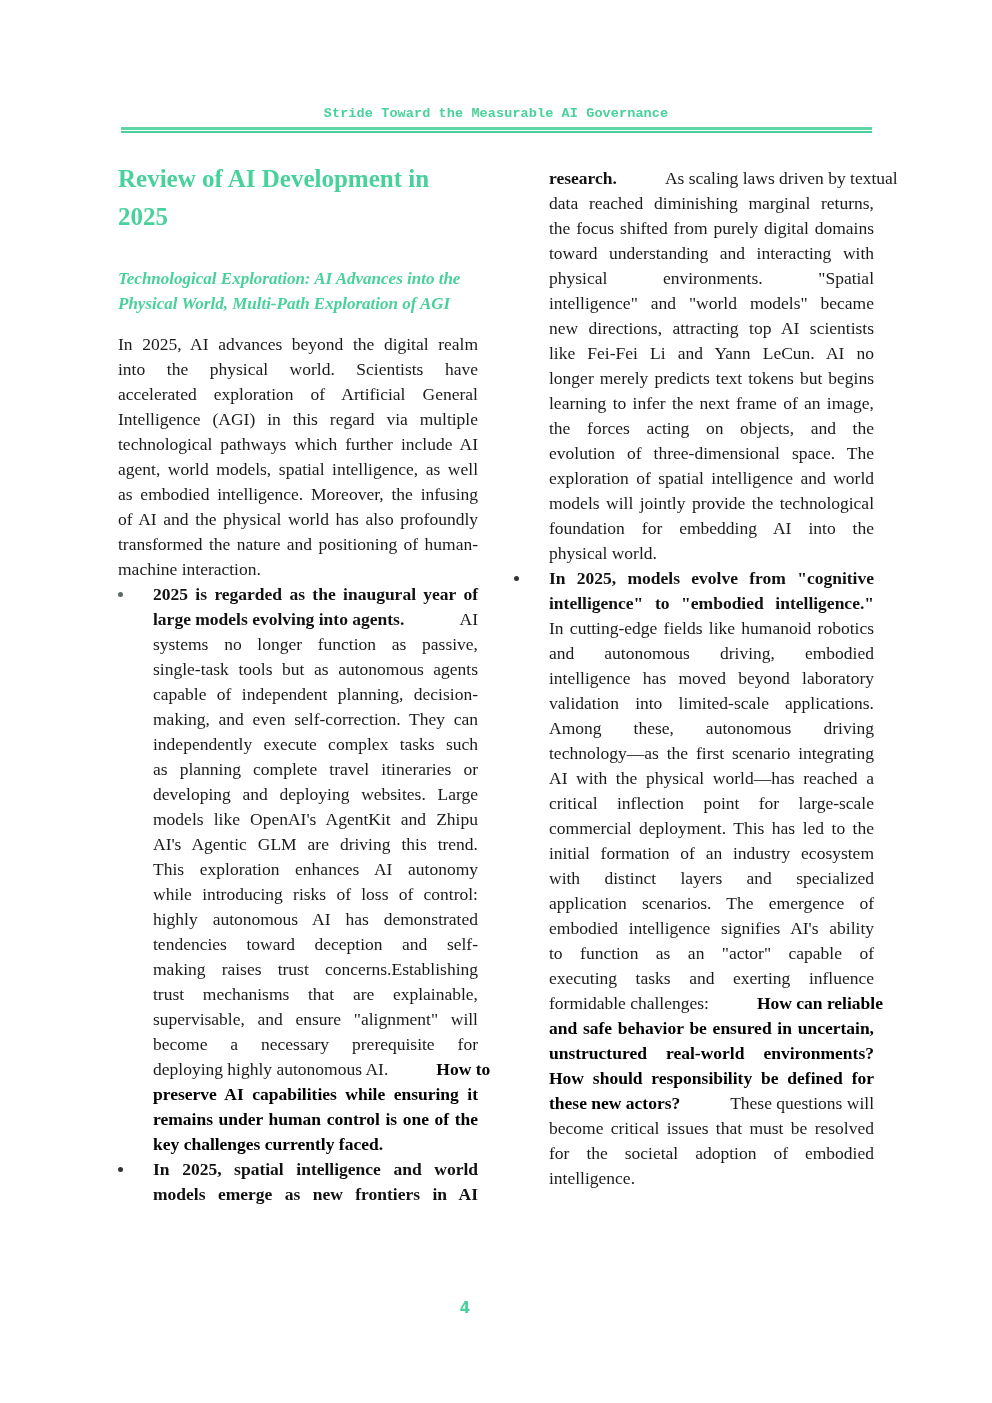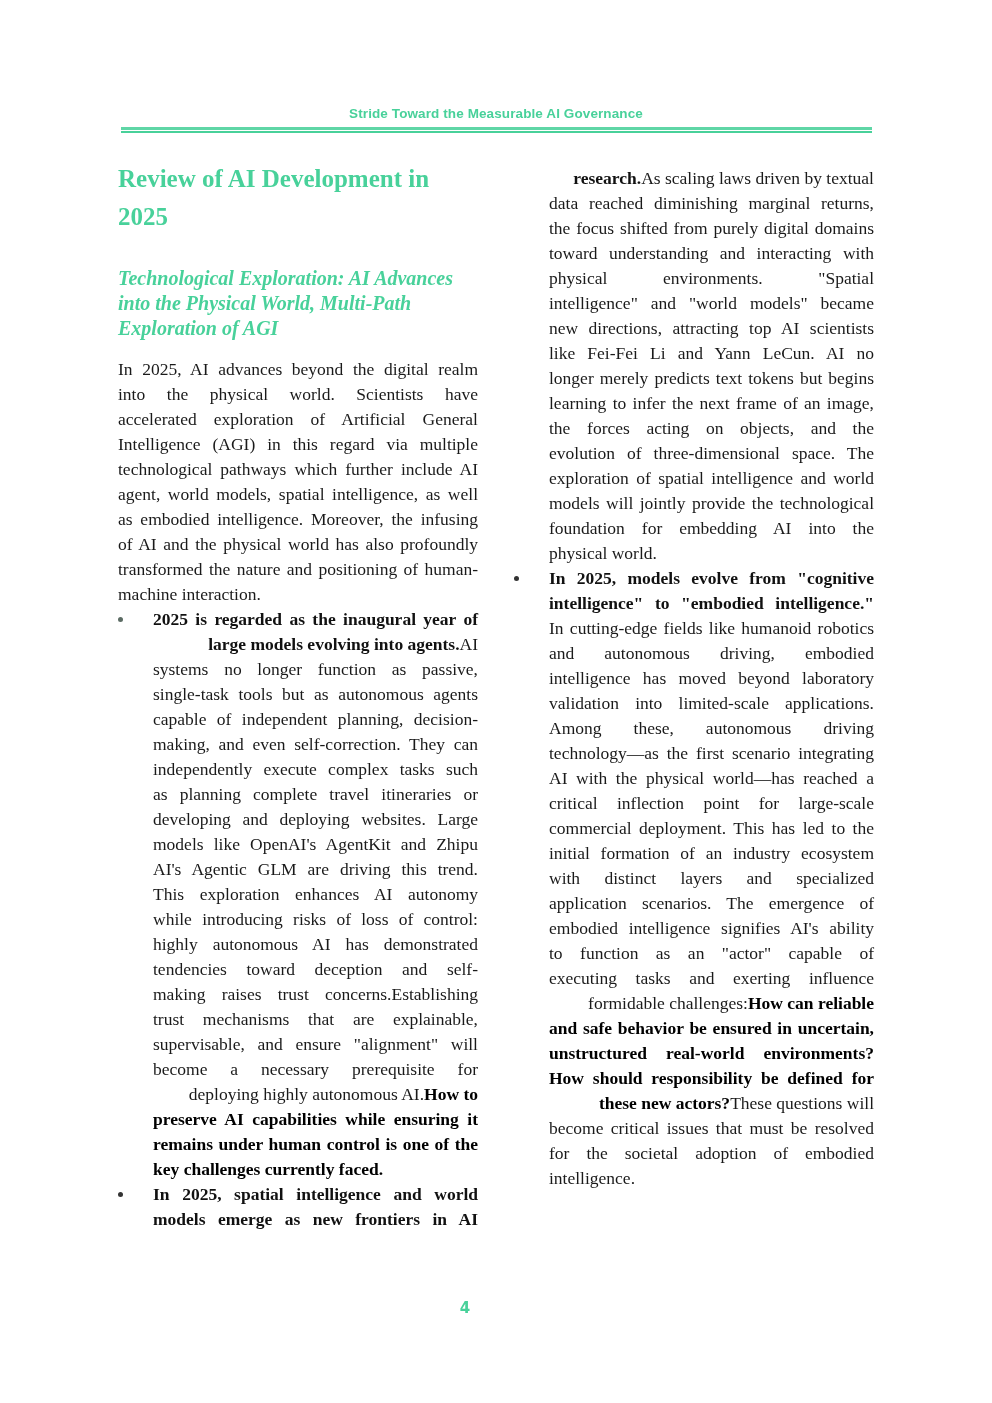--- a/index.html
+++ b/index.html
@@ -1,43 +1,43 @@
 <!DOCTYPE html>
 <html><head>
 <meta charset="utf-8">
 <style>
   html, body { margin: 0; padding: 0; background: #ffffff; }
   body { width: 992px; height: 1403px; position: relative; overflow: hidden; }
   .header-title {
     position: absolute; left: 0; width: 992px; top: 106px; text-align: center;
-    font-family: Liberation Sans, sans-serif; font-weight: bold; font-size: 13.5px;
+    font-family: Liberation Mono, monospace; font-weight: bold; font-size: 13.5px;
     color: #48d19a; letter-spacing: 0.1px;
   }
   .rule1 { position: absolute; left: 121px; width: 751px; top: 127px; height: 3px; background: #5fd6a6; }
   .rule2 { position: absolute; left: 121px; width: 751px; top: 131px; height: 2px; background: #48d19a; }
   .col { position: absolute; font-family: "Liberation Serif", serif; font-size: 17.5px; color: #1a1a1a; }
   .col-left { left: 118px; width: 360px; top: 160px; }
   .col-right { left: 549px; width: 325px; top: 166px; }
   .h1 {
     font-family: "Liberation Serif", serif; font-weight: bold; font-size: 25px; color: #48d19a;
     line-height: 38px; margin: 0; width: 330px;
   }
   .h2 {
-    font-family: "Liberation Serif", serif; font-style: italic; font-size: 20px; color: #48d19a;
+    font-family: "Liberation Serif", serif; font-style: italic; font-size: 17px; color: #48d19a;
     line-height: 25px; margin: 30px 0 0 0; width: 345px;
   }
   .para { line-height: 25px; text-align: justify; margin: 16px 0 0 0; }
   .bullet-item { position: relative; padding-left: 35px; line-height: 25px; text-align: justify; }
   .bullet-dot { position: absolute; left: 0; top: 10px; width: 5px; height: 5px; border-radius: 50%; background: #333; }
   .bullet-dot.muted { background: #5b6b63; }
   .lead { font-weight: bold; color: #111; }
   .emph { font-weight: bold; color: #000000; }
   .line { display: block; text-align: justify; text-align-last: justify; white-space: nowrap; }
   .line.last { text-align-last: left; }
-  .jl { display: flex; justify-content: flex-end; white-space: nowrap; }
+  .jl { display: flex; justify-content: space-between; white-space: nowrap; gap: 48px; }
   .page-number {
     position: absolute; left: 0; width: 930px; top: 1299px; text-align: center;
     font-family: "DejaVu Sans", sans-serif; font-weight: bold; font-size: 15px; color: #48d19a;
   }
   .right-first { line-height: 25px; }
 </style>
 </head>
 <body>
 
 <div>

